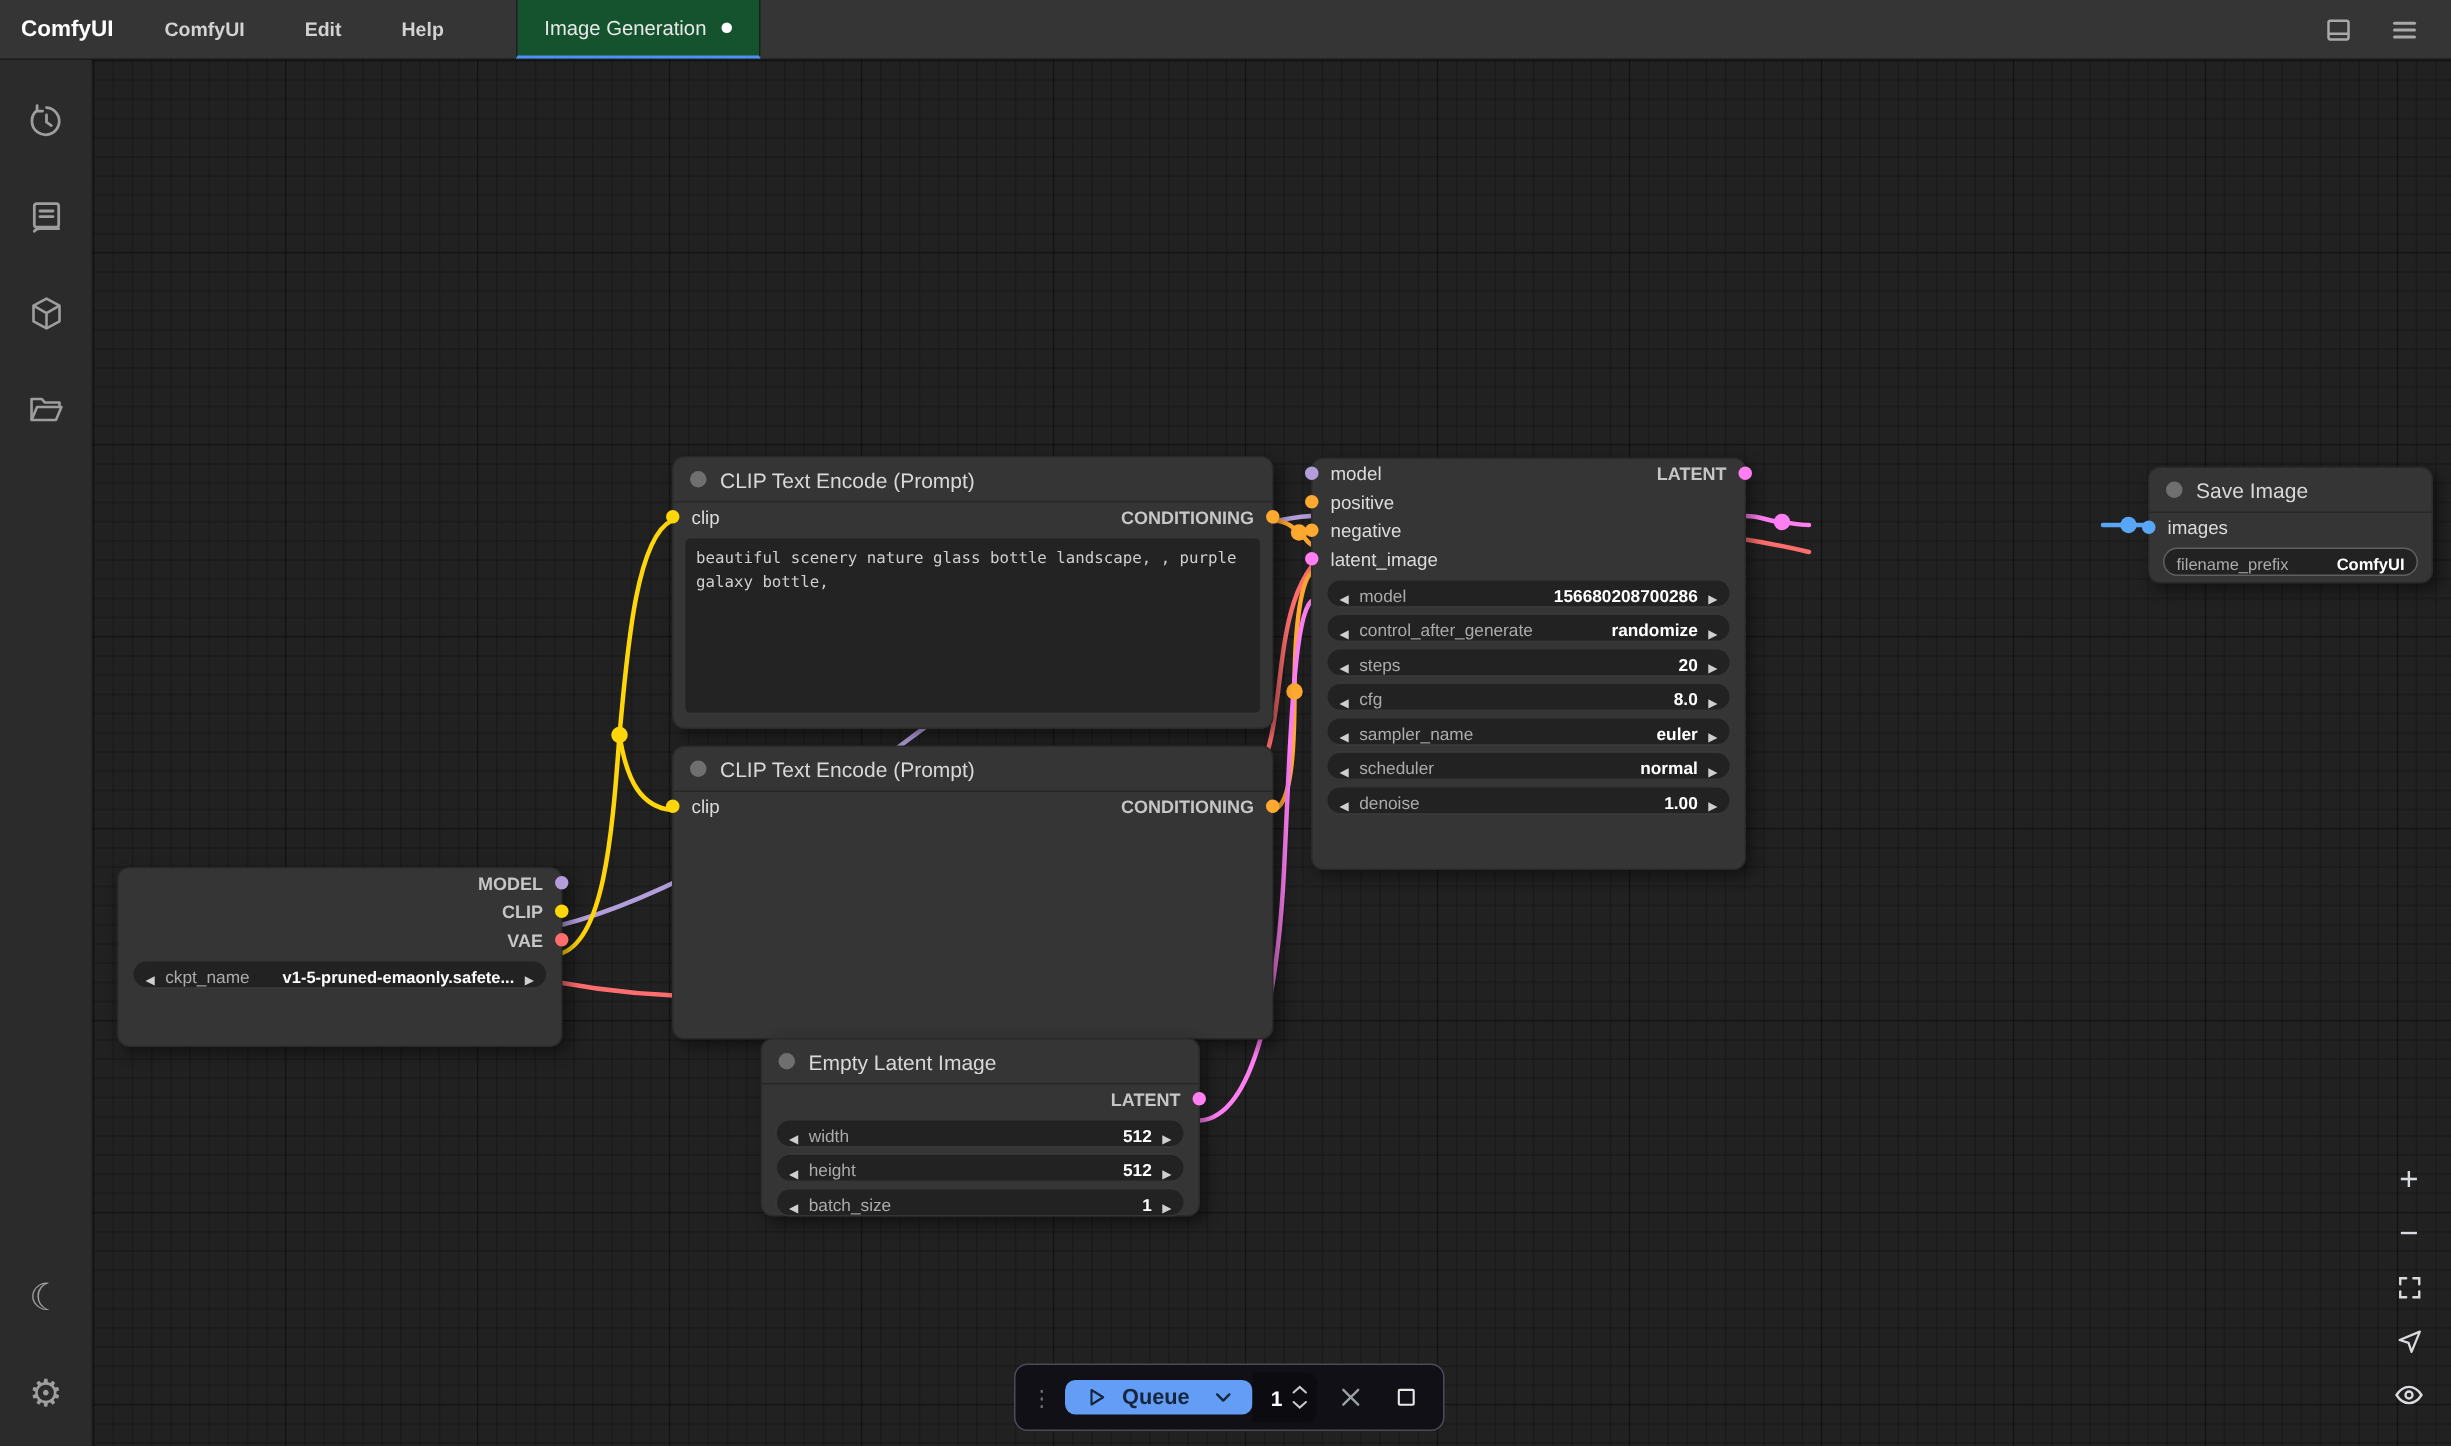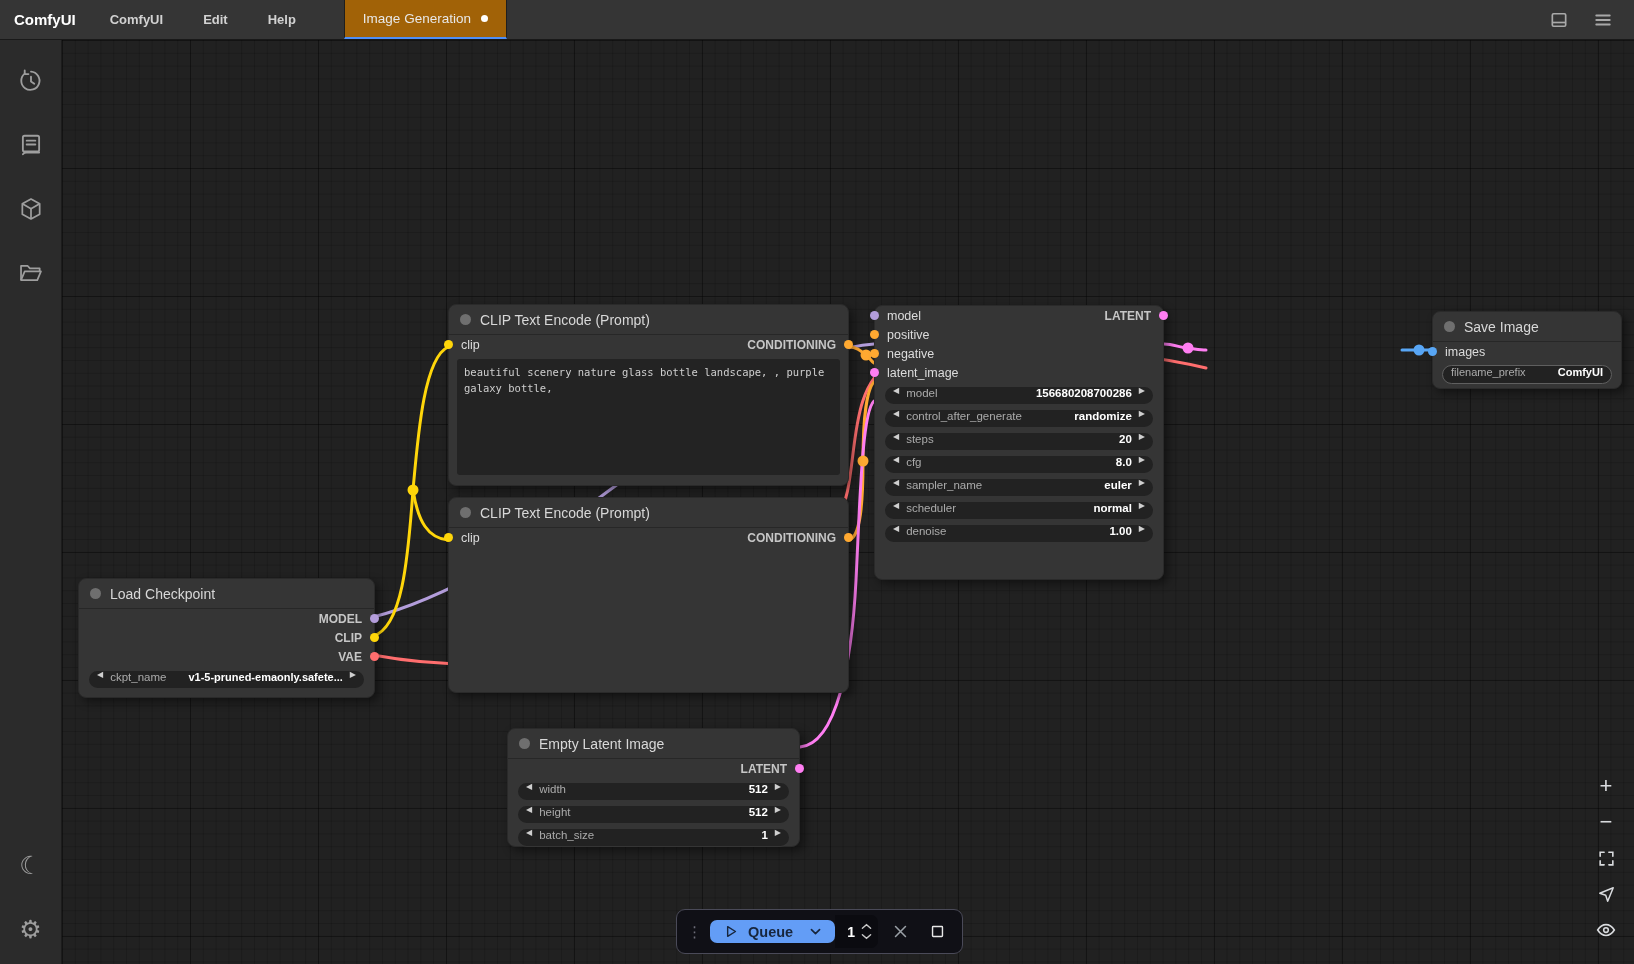--- a/index.html
+++ b/index.html
@@ -11,21 +11,21 @@
   
   #topbar {
     position:absolute; left:0; top:0; width:1634px; height:40px;
     background:#353535; display:flex; align-items:stretch; z-index:30;
     border-bottom:1px solid #191919;
   }
   .logo { font-weight:bold; font-size:15px; color:#fff; padding:0 14px; display:flex; align-items:center; }
   .menu-item { font-size:13px; font-weight:600; color:#d2d2d2; padding:0 20px; display:flex; align-items:center; cursor:pointer; }
   .tab {
     margin-left:28px; display:flex; align-items:center; gap:10px; padding:0 18px;
-    background:#a16207; border-left:1px solid #1e1e1e; border-right:1px solid #1e1e1e;
+    background:#14532d; border-left:1px solid #1e1e1e; border-right:1px solid #1e1e1e;
     border-bottom:2px solid var(--accent); color:#e8e8e8; font-size:13.5px;
   }
   .tab-dot { width:7px; height:7px; border-radius:50%; background:#fff; }
   #topbar-right { margin-left:auto; display:flex; align-items:center; gap:10px; padding-right:14px; }
   .tb-icon { width:34px; height:30px; display:flex; align-items:center; justify-content:center; color:#a9a9a9; cursor:pointer; }
   
   #sidebar {
     position:absolute; left:0; top:40px; width:62px; height:924px; background:#2b2b2b;
     display:flex; flex-direction:column; align-items:center; z-index:25;
     border-right:1px solid #1c1c1c;
@@ -56,21 +56,21 @@
   .node-dot { width:11px; height:11px; border-radius:50%; background:#6f6f6f; flex:0 0 auto; }
   .node-title { font-size:14px; color:#d8d8d8; white-space:nowrap; overflow:hidden; }
   .srow { position:relative; display:flex; align-items:center; height:19px; padding:0 12px; }
   .in-label  { color:#dcdcdc; }
   .out-label { color:#c6c6c6; font-weight:700; font-size:12px; margin-left:auto; }
   .slot { position:absolute; width:9px; height:9px; border-radius:50%; top:5px; cursor:crosshair; }
   .slot.in  { left:-5px; }
   .slot.out { right:-5px; }
   .widget {
     height:19px; margin:4px 9px; background:#222; border:1px solid rgba(255,255,255,.09);
-    border-radius:10px; display:flex; align-items:flex-start; padding:0 8px; gap:7px;
+    border-radius:10px; display:flex; align-items:flex-end; padding:0 8px; gap:7px;
     font-size:11.5px; cursor:pointer;
   }
   .warr { font-size:8px; color:#cfcfcf; line-height:1; }
   .wname { color:#ababab; white-space:nowrap; }
   .wval { color:#fff; font-weight:700; margin-left:auto; white-space:nowrap; }
   .prompt-text {
     display:block; margin:5px 8px; width:calc(100% - 16px); background:#232323; border:none;
     border-radius:3px; color:#cfcfcf; font-family:"DejaVu Sans Mono", monospace;
     font-size:10.5px; padding:6px 7px; resize:none; outline:none; line-height:1.5;
   }
@@ -184,24 +184,20 @@
       <path d="M1102,304 C1112,304 1118,308 1126,308 C1134,309 1138,310 1144,310" stroke="var(--c-latent)"></path>
       <path d="M1340,310 C1348,310 1350,310 1357,310 C1364,310 1366,310 1370,310" stroke="var(--c-image)"></path>
       <circle cx="351" cy="450" r="5.5" fill="var(--c-clip)"></circle>
       <circle cx="804" cy="315" r="5.5" fill="var(--c-cond)"></circle>
       <circle cx="801" cy="421" r="5.5" fill="var(--c-cond)"></circle>
       <circle cx="1126" cy="308" r="5.5" fill="var(--c-latent)"></circle>
       <circle cx="1357" cy="310" r="5.5" fill="var(--c-image)"></circle>
     </svg>
 
     <div class="node" style="left:16px;top:538px;width:297px;height:120px">
-      <div class="node-header">
-        <span class="node-dot"></span>
-        <span class="node-title">Load Checkpoint</span>
-      </div>
       <div class="srow">
         <span class="out-label">MODEL</span>
         <span class="slot out" style="background:var(--c-model)"></span>
       </div>
       <div class="srow">
         <span class="out-label">CLIP</span>
         <span class="slot out" style="background:var(--c-clip)"></span>
       </div>
       <div class="srow">
         <span class="out-label">VAE</span>
@@ -314,21 +310,21 @@
       <div class="srow">
         <span class="slot in" style="background:var(--c-image)"></span>
         <span class="in-label">images</span>
       </div>
       <div class="widget" style="border-color:#5f5f5f">
         <span class="wname" style="font-size:11px">filename_prefix</span>
         <span class="wval" style="font-size:11px">ComfyUI</span>
       </div>
     </div>
 
-    <div class="node" style="left:445px;top:688px;width:293px;height:119px">
+    <div class="node" style="left:445px;top:652px;width:293px;height:119px">
       <div class="node-header">
         <span class="node-dot"></span>
         <span class="node-title">Empty Latent Image</span>
       </div>
       <div class="srow">
         <span class="out-label">LATENT</span>
         <span class="slot out" style="background:var(--c-latent)"></span>
       </div>
       <div class="widget">
         <span class="warr">◀</span>

